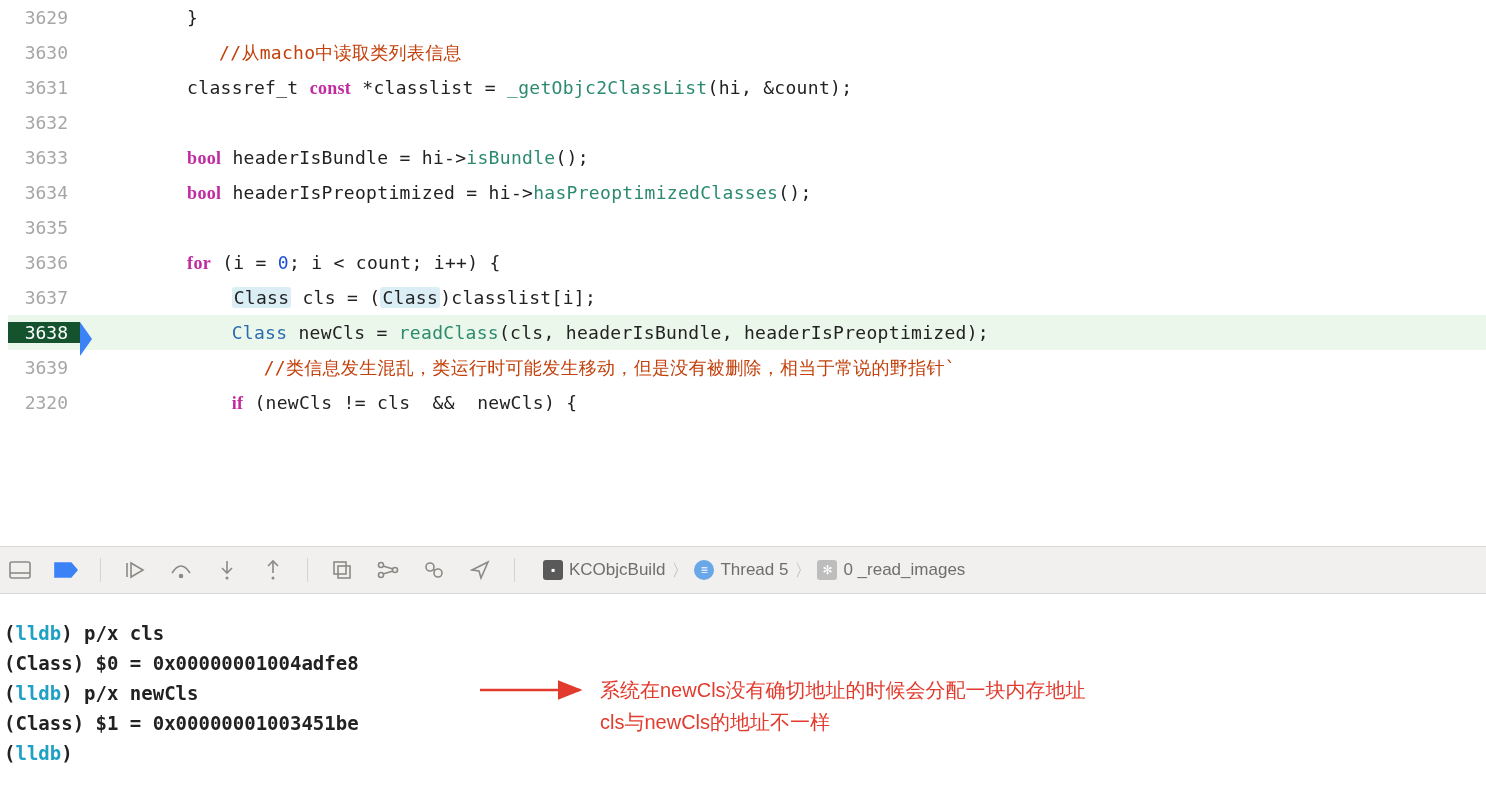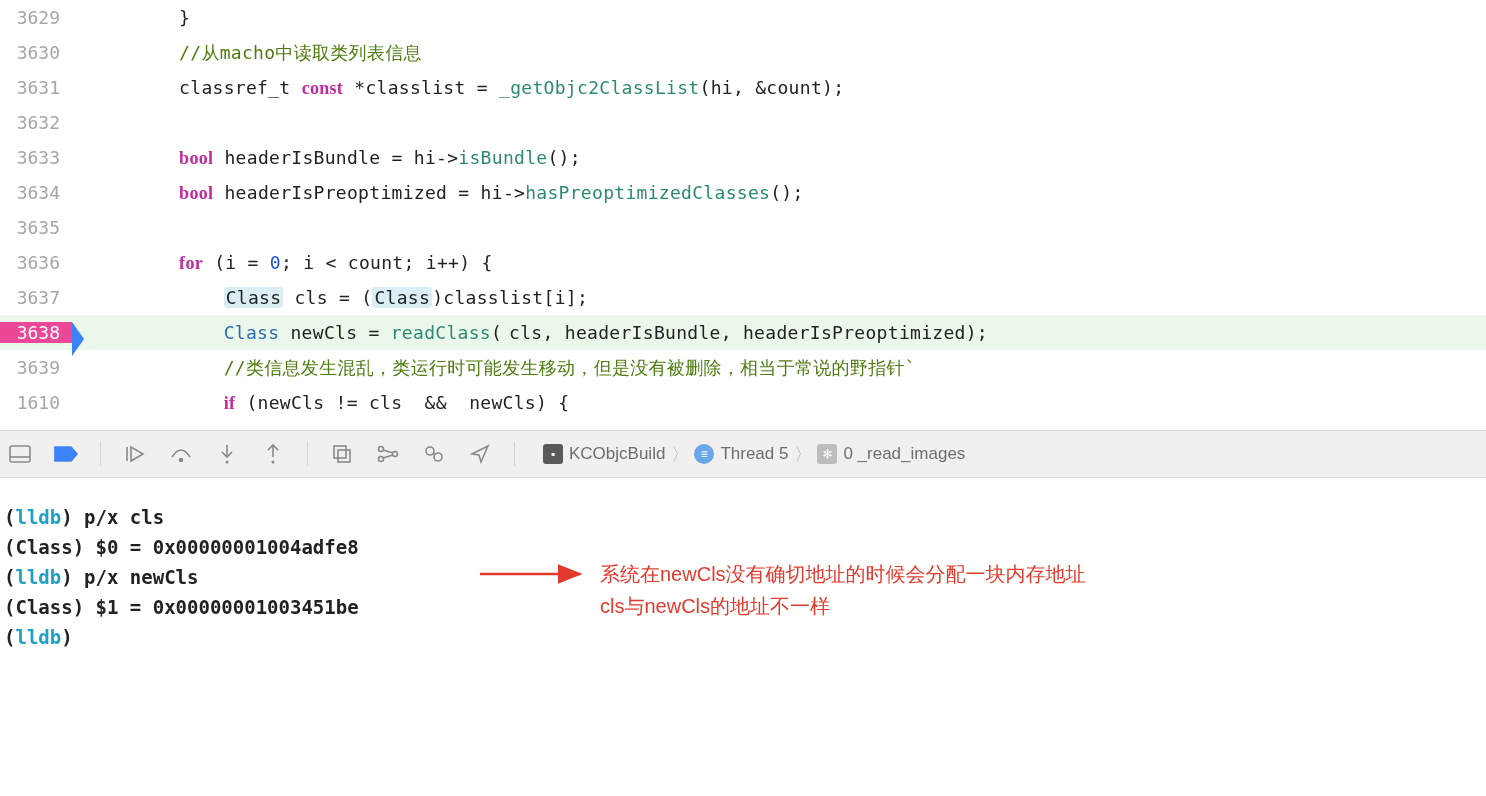--- a/index.html
+++ b/index.html
@@ -1,29 +1,29 @@
 <!DOCTYPE html>
 <html><head>
 <meta charset="utf-8">
 <style>
 * { margin: 0; padding: 0; box-sizing: border-box; }
 html, body { width: 1486px; height: 796px; font-family: "SF Mono", "Menlo", "Monaco", monospace; font-size: 18px; background: #ffffff; color: #222; overflow: hidden; }
-.editor { position: relative; width: 100%; height: 430px; background: #ffffff; overflow: hidden; }
+.editor { position: relative; width: 100%; height: 546px; background: #ffffff; overflow: hidden; padding-left: 8px; }
 .line { display: flex; height: 35px; align-items: center; }
 .gutter { width: 72px; text-align: right; padding-right: 12px; color: #a6a6a6; font-size: 18px; user-select: none; }
-.gutter.bp { background: #ec4899; color: #ffffff; position: relative; }
+.gutter.bp { background: #14532d; color: #ffffff; position: relative; }
 .gutter.bp::after { content: ""; position: absolute; right: -12px; top: 0; border-top: 17.5px solid transparent; border-bottom: 17.5px solid transparent; border-left: 12px solid #3b82f6; }
 .code { flex: 1; white-space: pre; padding-left: 18px; font-size: 18px; letter-spacing: 0.3px; }
 .line.hl { background: #eaf7ea; }
 .kw { color: #c22aa0; font-weight: 600; font-family: Liberation Serif, serif; }
 .type { color: #2b6cb0; }
 .fn { color: #2b8a6f; }
-.cmt { color: #4d7c0f; }
+.cmt { color: #c2410c; margin-left: 32px; }
 .num { color: #1d4ed8; }
-.ul { text-decoration-color: #49b3d6; margin-left: 7px; }
+.ul { text-decoration-color: #49b3d6; }
 .hlbox { background: #dbeef5; border-radius: 3px; padding: 0 2px; }
 
 .toolbar { width: 100%; height: 48px; background: #f1f0ee; border-top: 1px solid #d9d8d6; border-bottom: 1px solid #d9d8d6; display: flex; align-items: center; padding: 0 8px; gap: 22px; }
 .tb-icon { width: 24px; height: 24px; display: flex; align-items: center; justify-content: center; color: #8a8a86; cursor: pointer; }
 .tb-icon svg { stroke: #8a8a86; fill: none; stroke-width: 1.6; }
 .tb-icon.active svg { fill: #3b82f6; stroke: #3b82f6; }
 .tb-sep { width: 1px; height: 24px; background: #d4d3d1; }
 .crumbs { display: flex; align-items: center; gap: 6px; font-family: -apple-system, Helvetica, Arial, sans-serif; font-size: 17px; color: #6e6e6e; margin-left: 6px; }
 .crumb { display: flex; align-items: center; gap: 6px; cursor: pointer; }
 .crumb-icon { width: 20px; height: 20px; border-radius: 3px; display: flex; align-items: center; justify-content: center; font-size: 12px; color: #fff; }
@@ -81,21 +81,21 @@
     </div>
     <div class="line hl">
       <div class="gutter bp">3638</div>
       <div class="code">            <span class="type">Class</span><span> newCls = </span><span class="fn">readClass</span><span>(</span><span class="ul">cls</span><span>, headerIsBundle, headerIsPreoptimized);</span></div>
     </div>
     <div class="line">
       <div class="gutter">3639</div>
       <div class="code">            <span class="cmt">//类信息发生混乱，类运行时可能发生移动，但是没有被删除，相当于常说的野指针`</span></div>
     </div>
     <div class="line">
-      <div class="gutter">1610</div>
+      <div class="gutter">2320</div>
       <div class="code">            <span class="kw">if</span><span> (newCls != cls  &amp;&amp;  newCls) {</span></div>
     </div>
   </div>
 
 <div class="toolbar">
   <span class="tb-icon">
     <svg width="22" height="18" viewBox="0 0 22 18">
         <rect x="1" y="1" width="20" height="16" rx="2"></rect>
         <line x1="1" y1="12" x2="21" y2="12"></line>
       </svg>

